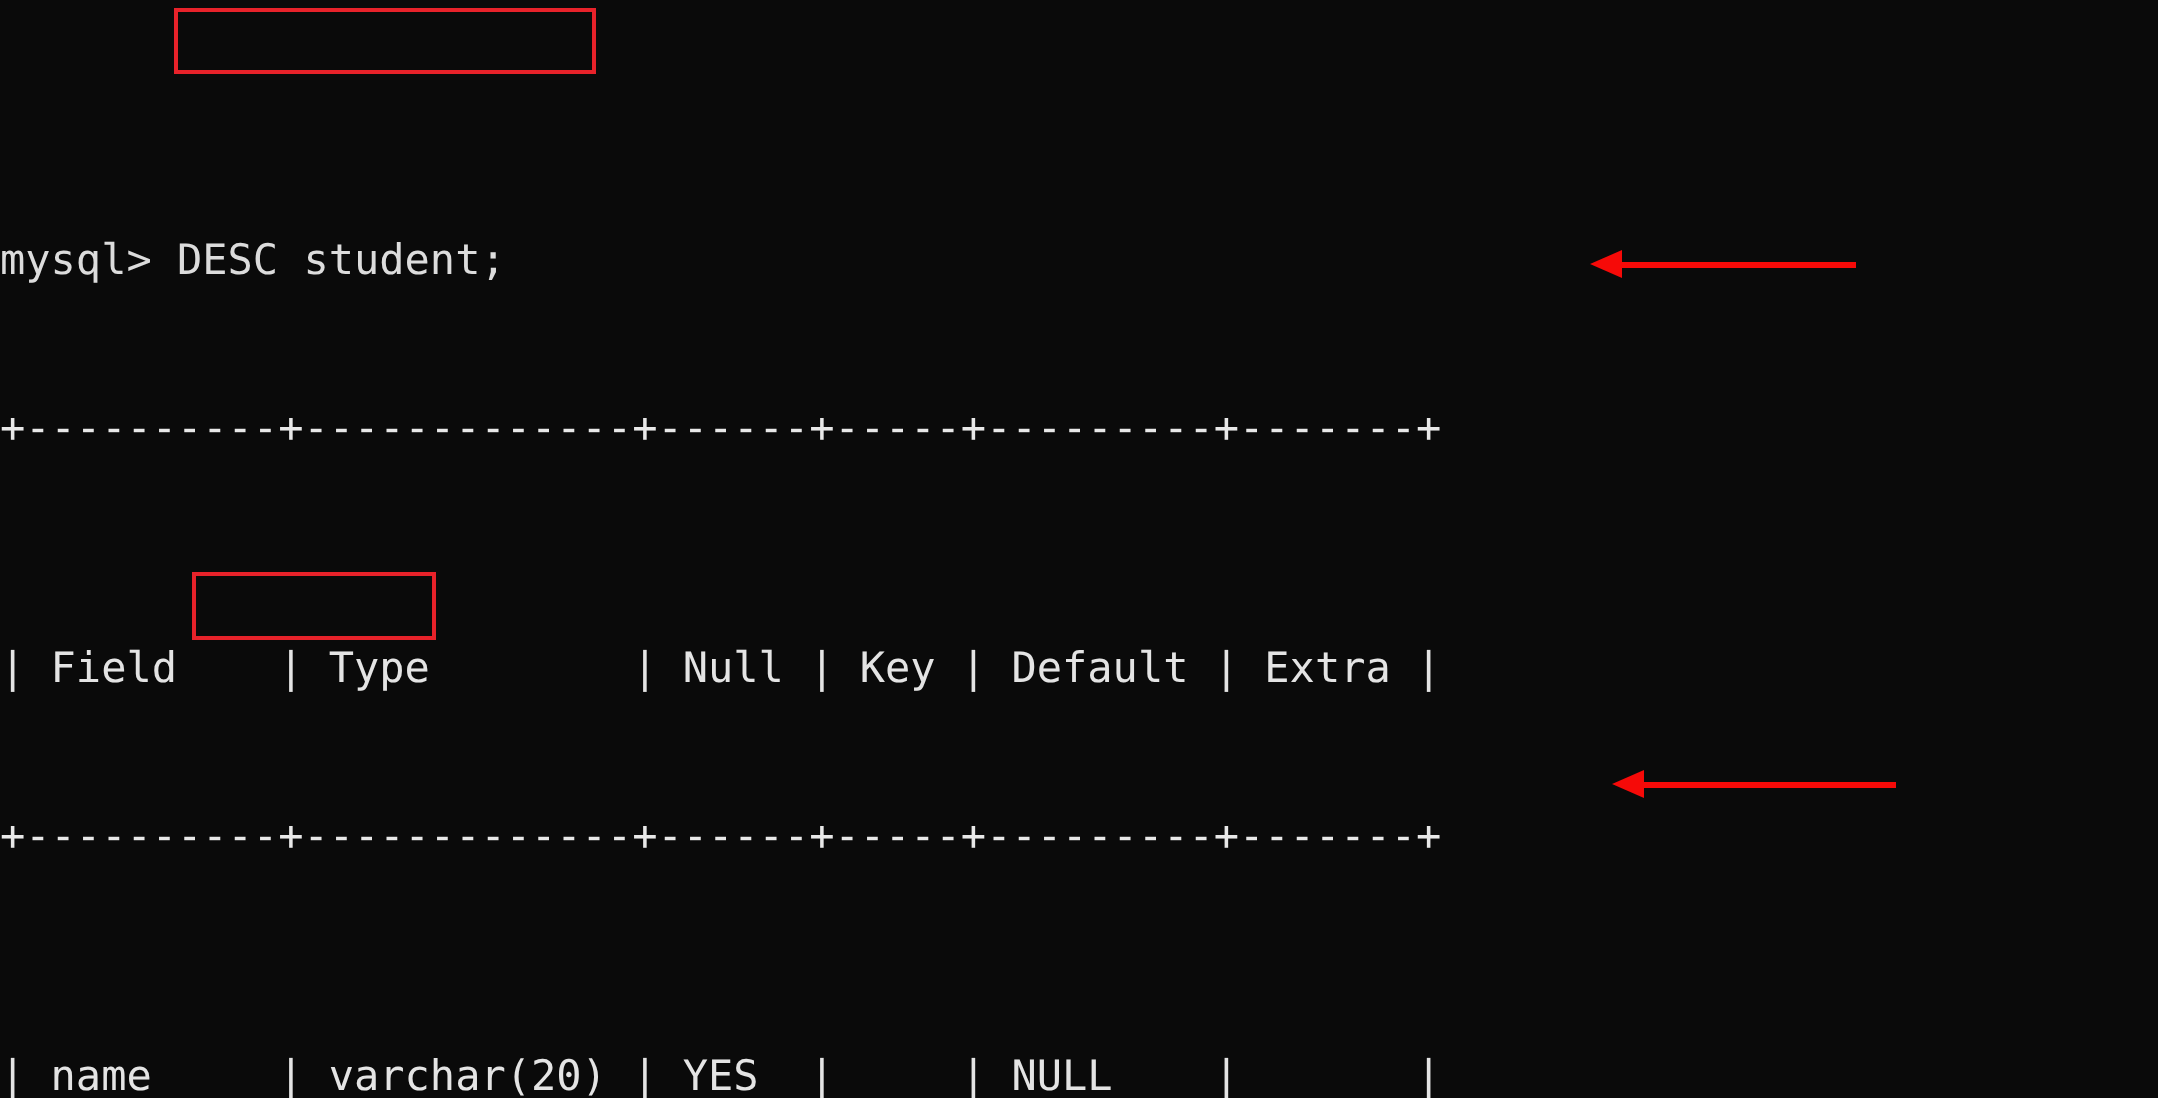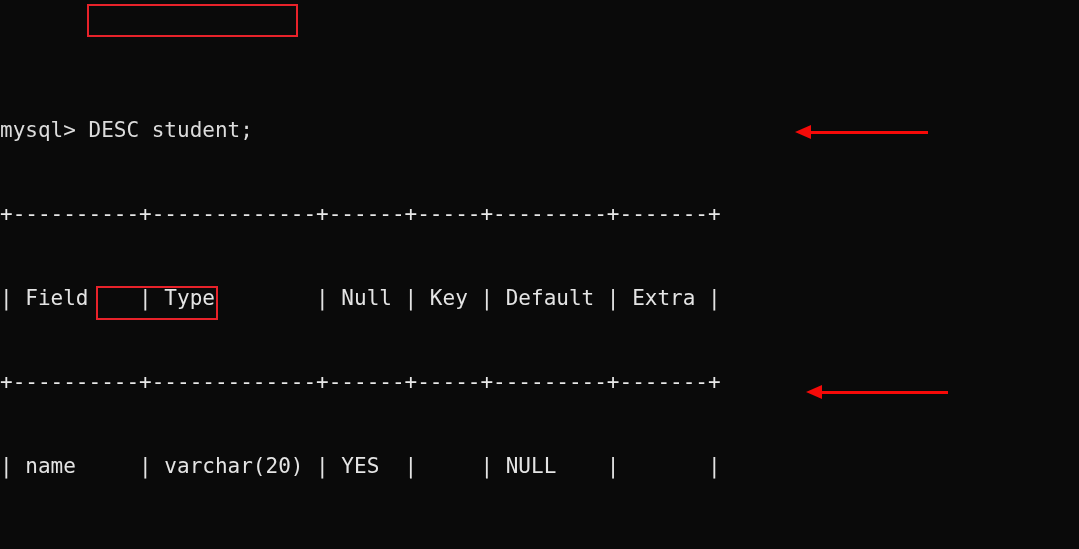--- a/index.html
+++ b/index.html
@@ -26,21 +26,21 @@
     padding: 4px 0 0 0;
     white-space: pre;
     letter-spacing: 0px;
   }
   .line {
     height: 28px;
     white-space: pre;
   }
   .prompt { color: #dcdcdc; }
   .rule { color: #e8e8e8; }
-  .cell { color: #e4e4e4; }
+  .cell { color: #e4e4e4; margin-top: 36px; }
 
   
   .redbox {
     position: absolute;
     border: 2px solid #e8222a;
     box-sizing: border-box;
     pointer-events: none;
   }
 
   

